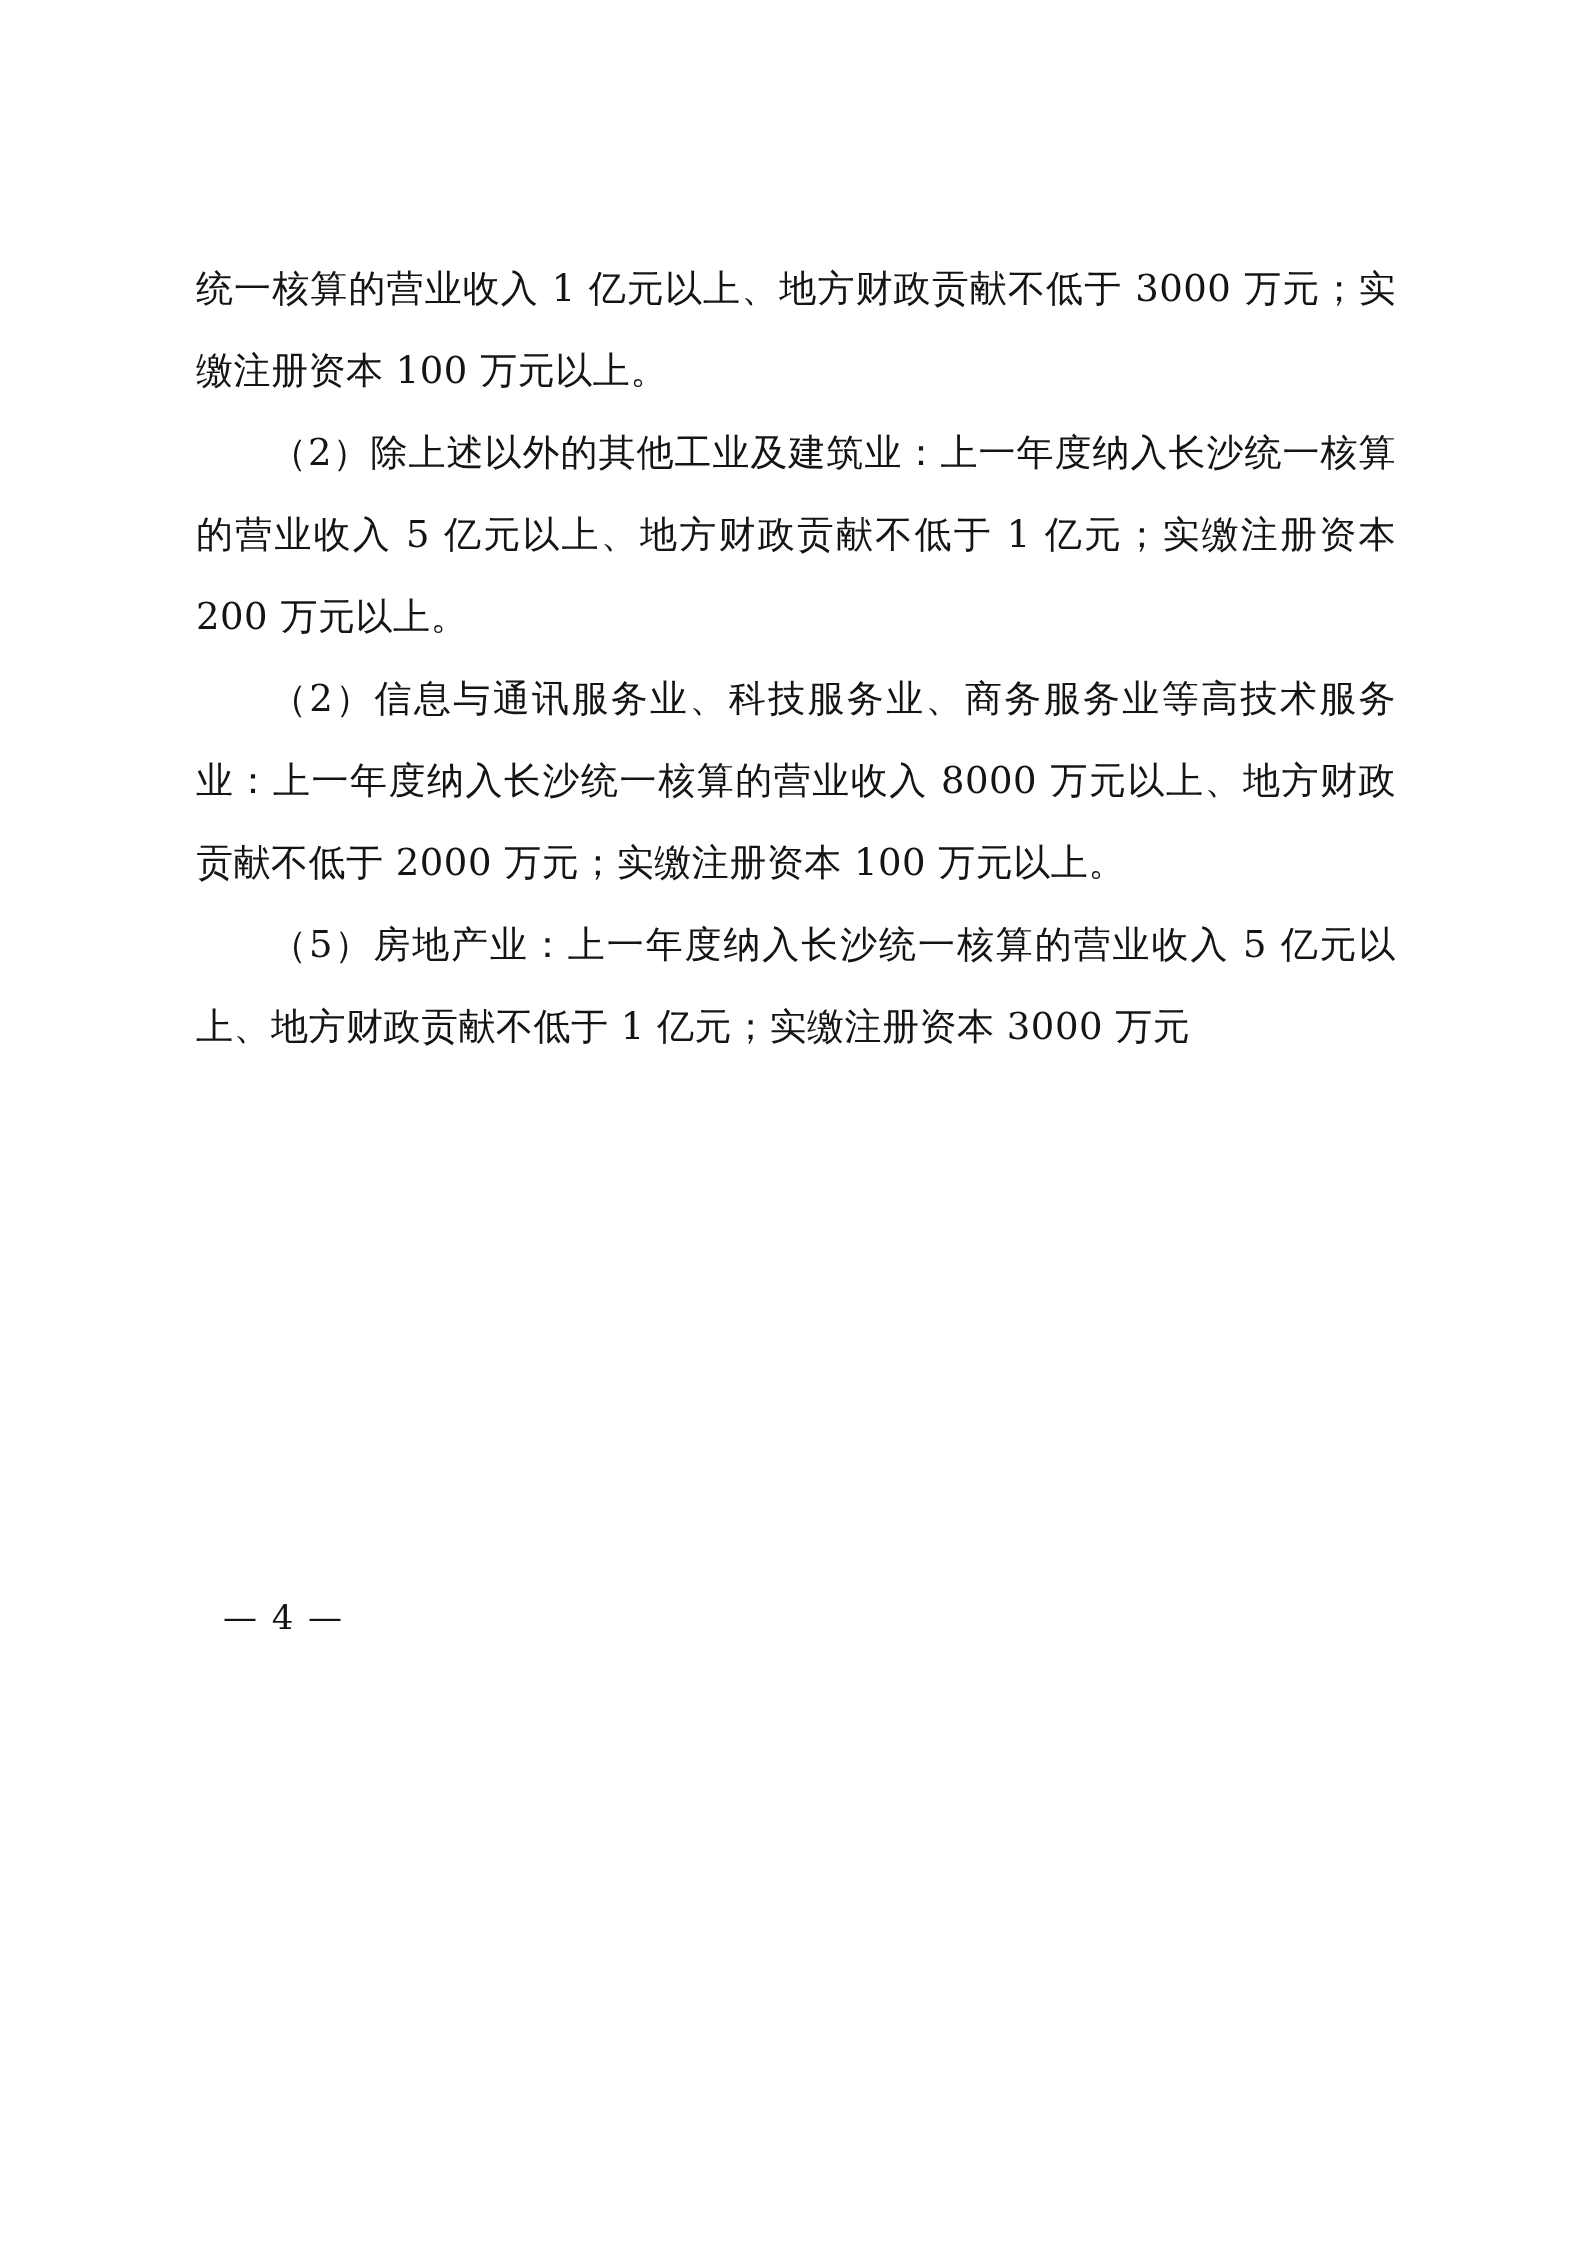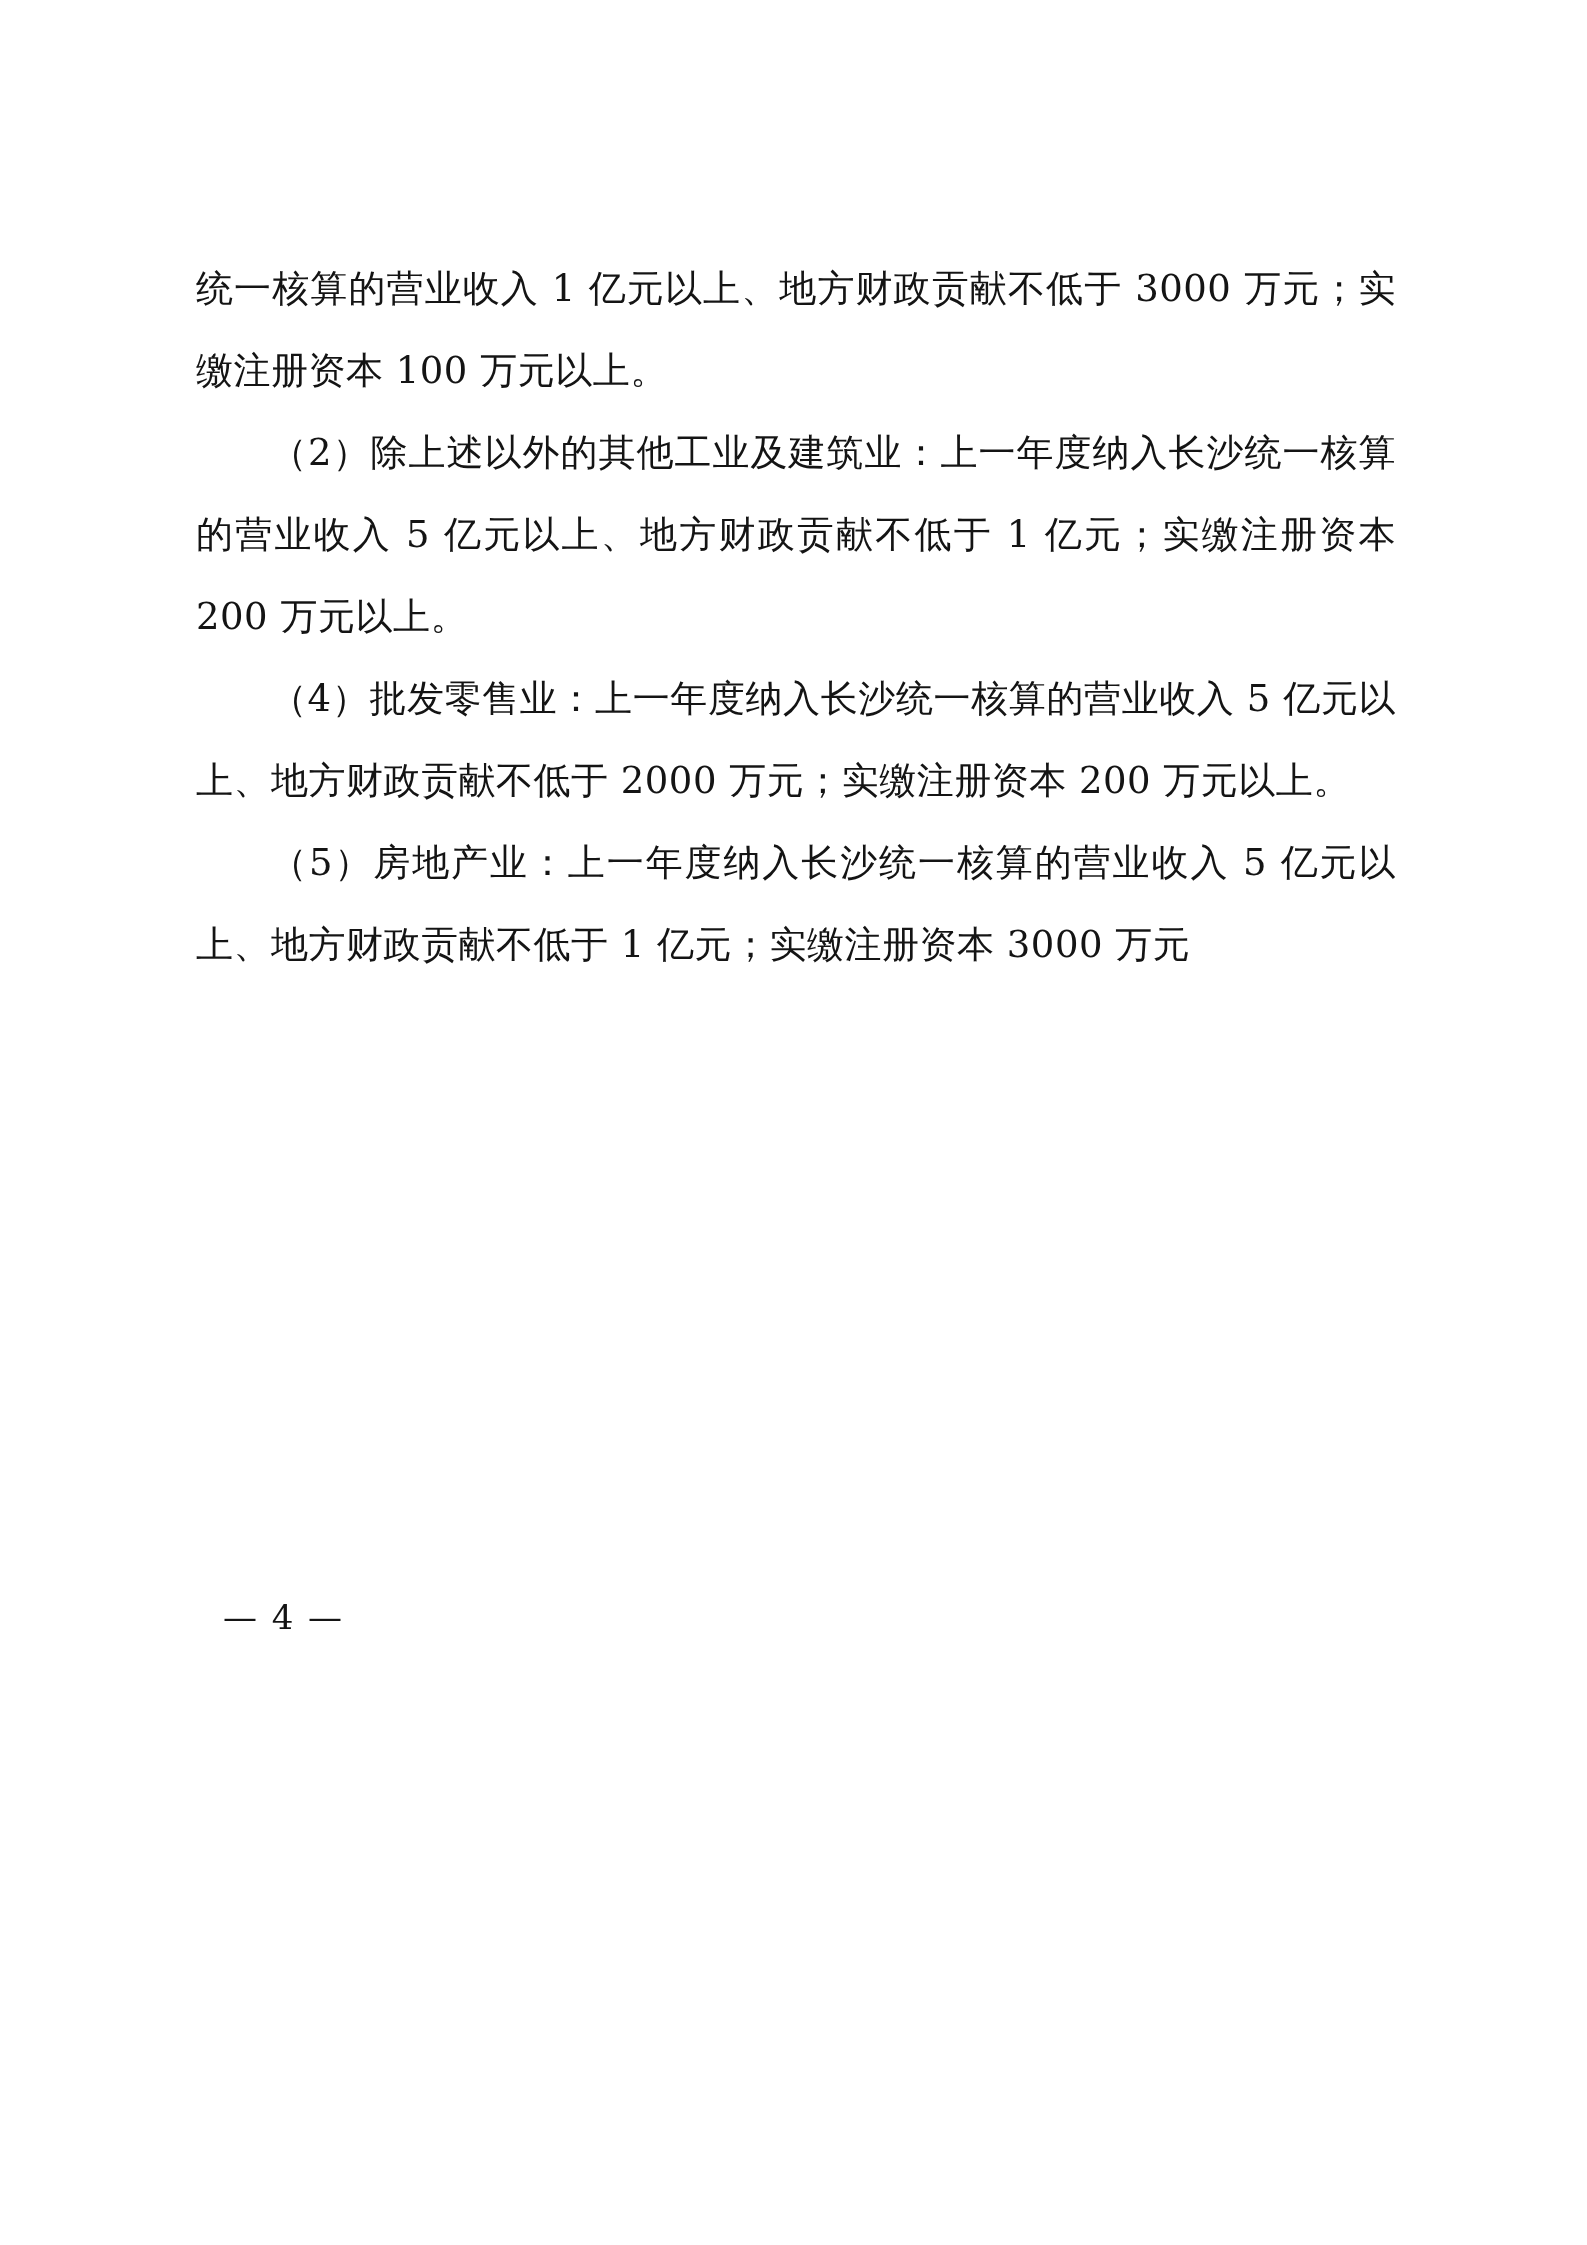--- a/index.html
+++ b/index.html
@@ -50,19 +50,19 @@
     margin-left: -1020px;
   }
 </style>
 </head>
 <body>
 
 <div class="page">
   <div class="content">
     <p class="para">统一核算的营业收入 1 亿元以上、地方财政贡献不低于 3000 万元；实缴注册资本 100 万元以上。</p>
     <p class="para indent">（2）除上述以外的其他工业及建筑业：上一年度纳入长沙统一核算的营业收入 5 亿元以上、地方财政贡献不低于 1 亿元；实缴注册资本 200 万元以上。</p>
-    <p class="para indent">（4）批发零售业：上一年度纳入长沙统一核算的营业收入 5 亿元以上、地方财政贡献不低于 2000 万元；实缴注册资本 200 万元以上。</p>
+    <p class="para indent">（2）信息与通讯服务业、科技服务业、商务服务业等高技术服务业：上一年度纳入长沙统一核算的营业收入 8000 万元以上、地方财政贡献不低于 2000 万元；实缴注册资本 100 万元以上。</p>
     <p class="para indent">（5）房地产业：上一年度纳入长沙统一核算的营业收入 5 亿元以上、地方财政贡献不低于 1 亿元；实缴注册资本 3000 万元</p>
   </div>
   <div class="page-number">
     <span class="pn-inner">— 4 —</span>
   </div>
 </div>
 
 </body></html>

